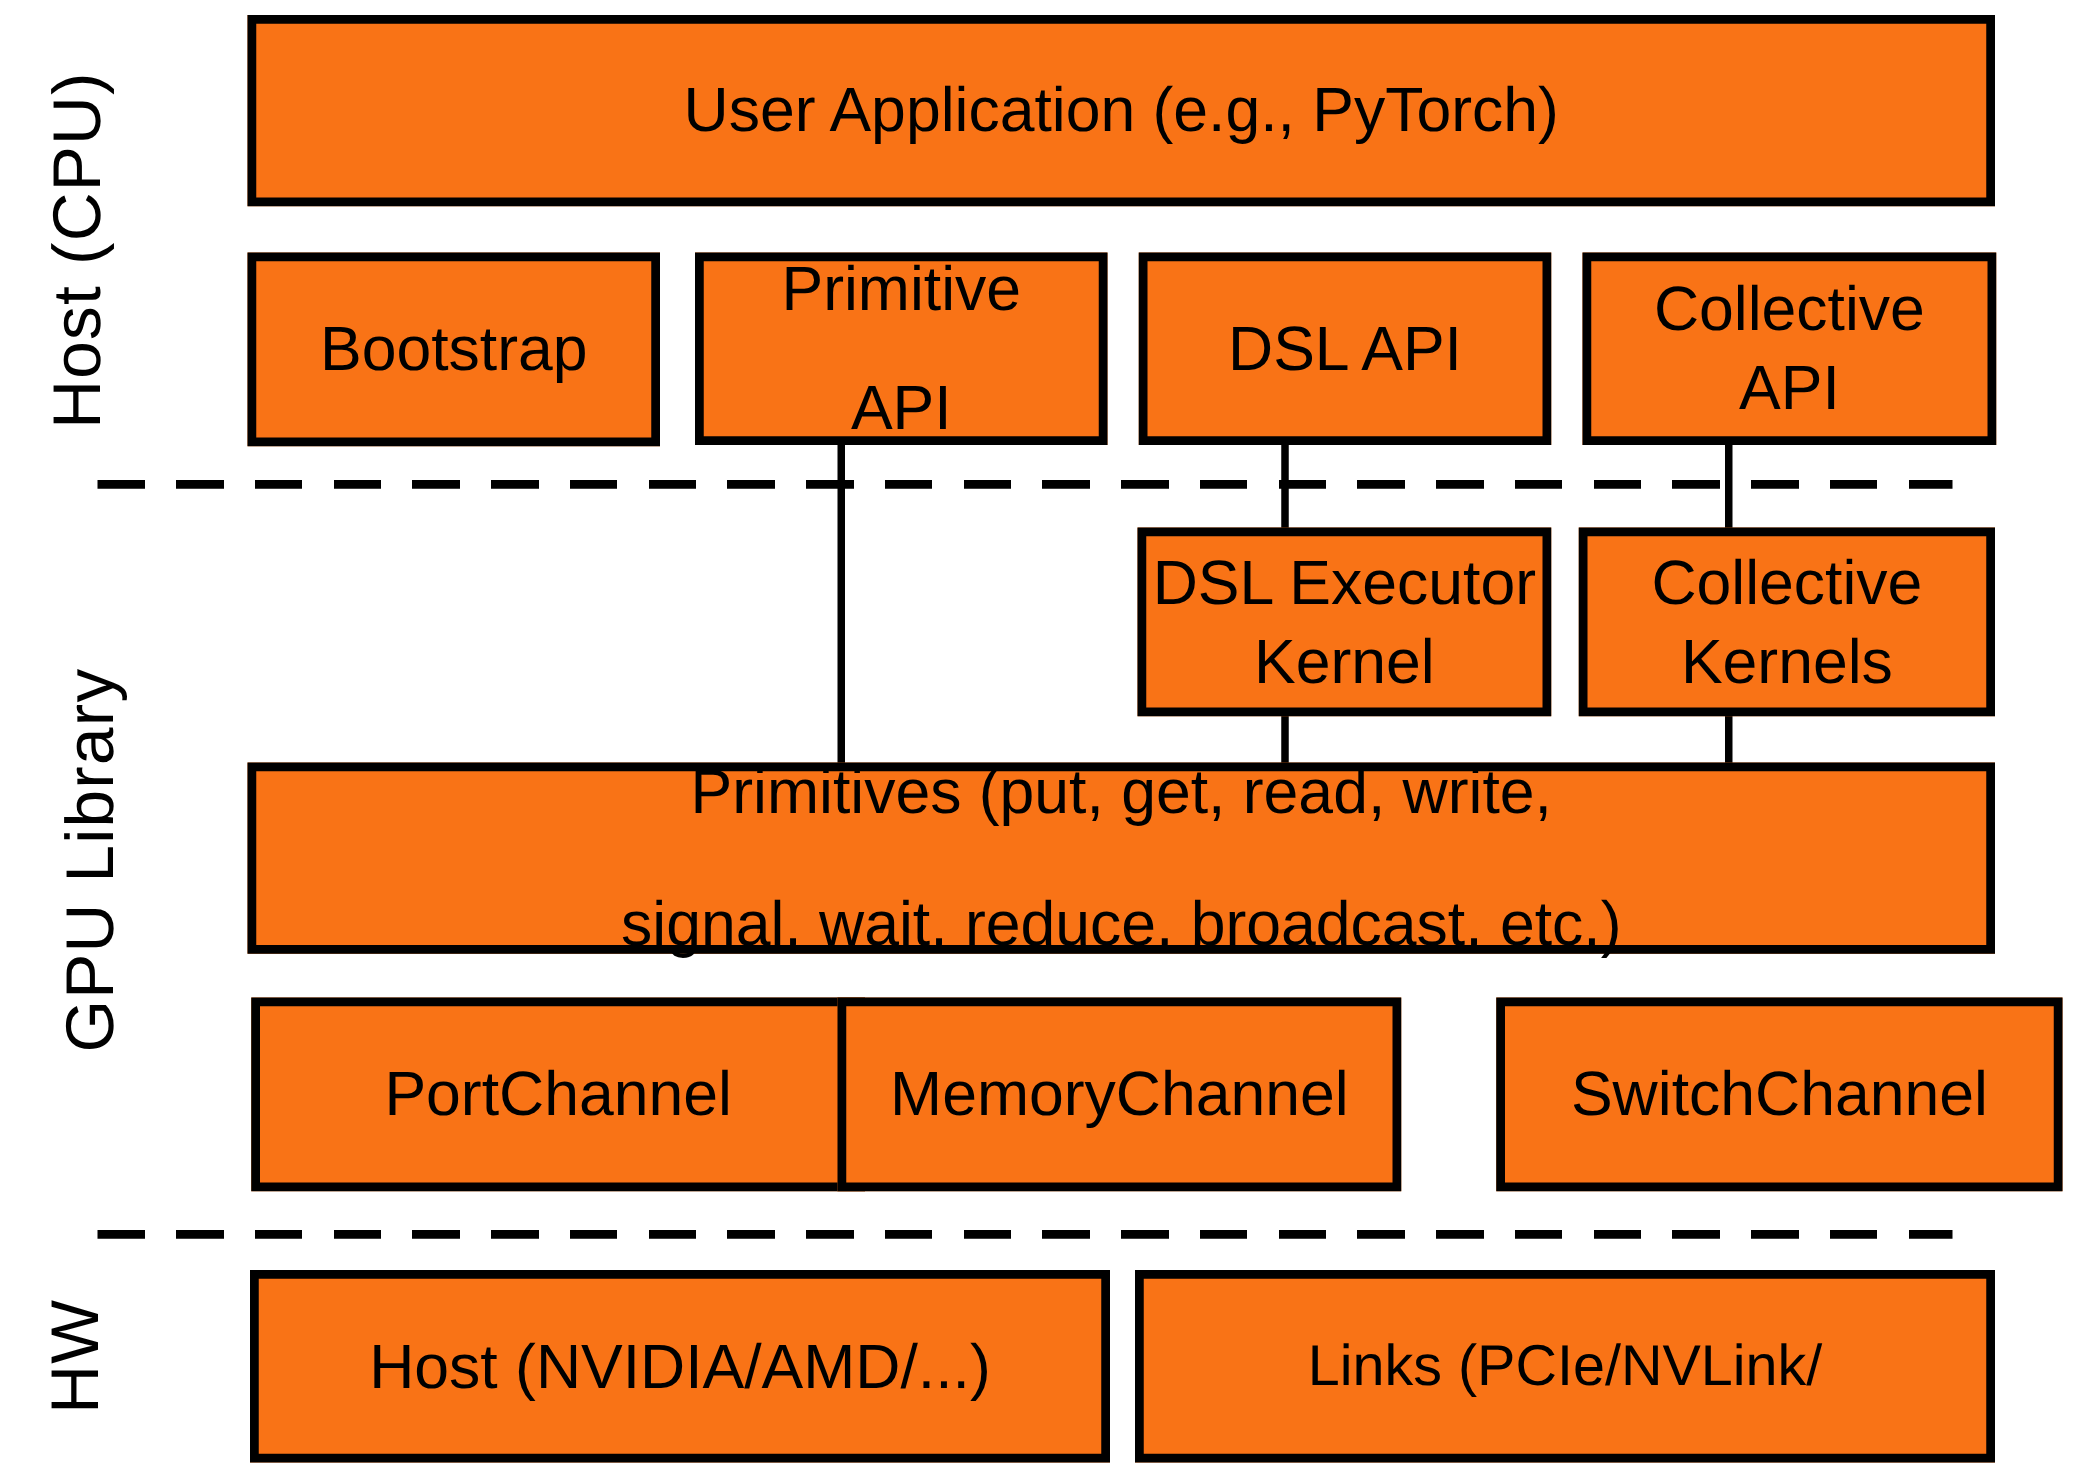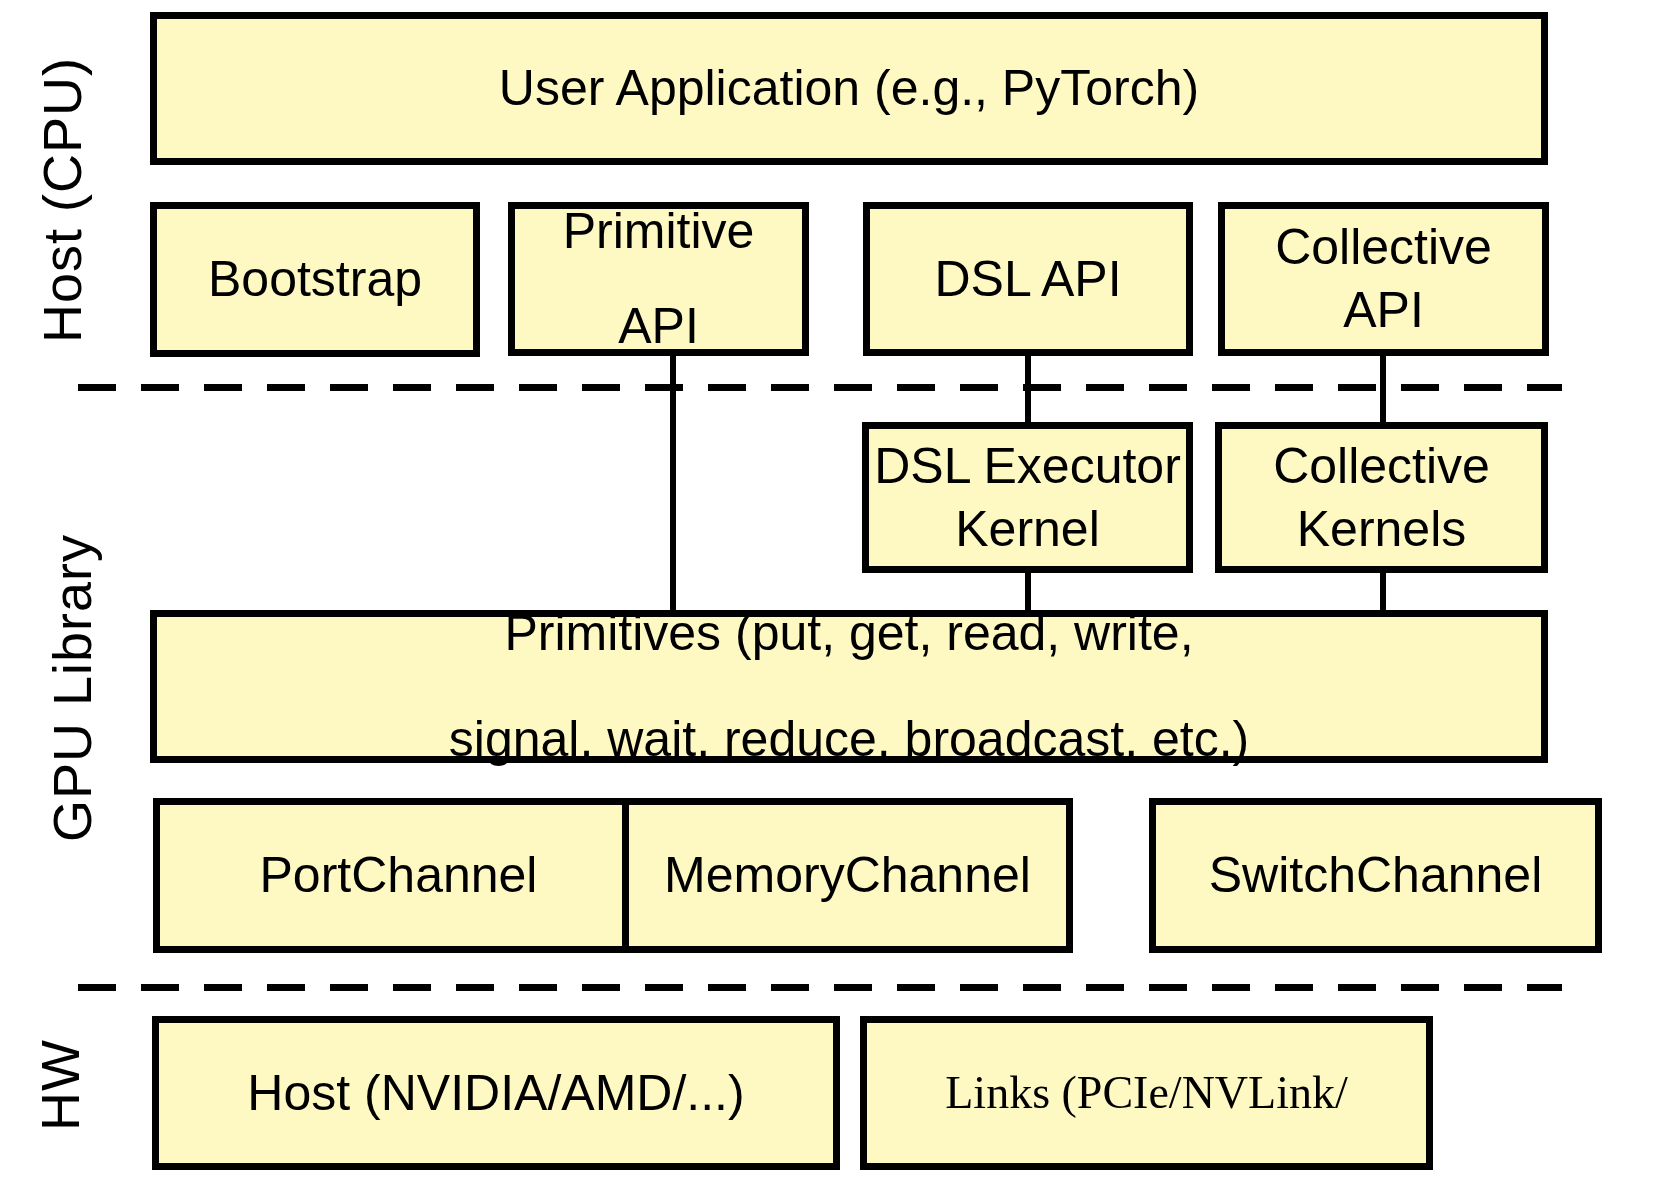--- a/index.html
+++ b/index.html
@@ -13,30 +13,31 @@
     height: 1183px;
     background: #ffffff;
     font-family: "Liberation Sans", "DejaVu Sans", sans-serif;
     color: #000000;
     overflow: hidden;
   }
   .box {
     position: absolute;
     box-sizing: border-box;
     border: 7px solid #000000;
-    background: #fef9c3;
+    background: #f97316;
     display: flex;
     flex-direction: column;
     align-items: center;
     justify-content: center;
     text-align: center;
     font-size: 50px;
     line-height: 1.26;
     white-space: nowrap;
     z-index: 2;
+    margin-left: 48px;
   }
   .box span { display: block; }
   .box.small-text { font-size: 46px; line-height: 1.34; }
   .connector {
     position: absolute;
     width: 6px;
     background: #000000;
     z-index: 1;
   }
   .dashed-line {
@@ -54,31 +55,31 @@
     transform: translate(-50%, -50%) rotate(-90deg);
     font-size: 54px;
     white-space: nowrap;
     letter-spacing: 1px;
     z-index: 0;
   }
 
   
   #user-app            { left: 150px;  top: 12px;   width: 1398px; height: 153px; }
   #bootstrap           { left: 150px;  top: 202px;  width: 330px;  height: 155px; }
-  #primitive-api       { left: 508px;  top: 202px;  width: 301px;  height: 154px; gap: 32px; }
+  #primitive-api       { left: 508px;  top: 202px;  width: 330px;  height: 154px; gap: 32px; }
   #dsl-api             { left: 863px;  top: 202px;  width: 330px;  height: 154px; }
   #collective-api      { left: 1218px; top: 202px;  width: 331px;  height: 154px; }
   #dsl-executor-kernel { left: 862px;  top: 422px;  width: 331px;  height: 151px; }
   #collective-kernels  { left: 1215px; top: 422px;  width: 333px;  height: 151px; }
   #primitives          { left: 150px;  top: 610px;  width: 1398px; height: 153px; gap: 43px; }
   #port-channel        { left: 153px;  top: 798px;  width: 491px;  height: 155px; }
   #memory-channel      { left: 622px;  top: 798px;  width: 451px;  height: 155px; }
   #switch-channel      { left: 1149px; top: 798px;  width: 453px;  height: 155px; }
   #gpus                { left: 152px;  top: 1016px; width: 688px;  height: 154px; }
-  #links               { left: 860px;  top: 1016px; width: 573px;  height: 154px; font-family: Liberation Serif, serif; }
+  #links               { left: 860px;  top: 1016px; width: 688px;  height: 154px; }
 
   #conn-primitive-down  { left: 670px;  top: 354px; height: 260px; }
   #conn-dsl-down        { left: 1025px; top: 354px; height: 72px; }
   #conn-collective-down { left: 1380px; top: 354px; height: 72px; }
   #conn-dslexec-down    { left: 1025px; top: 570px; height: 44px; }
   #conn-collkern-down   { left: 1380px; top: 570px; height: 44px; }
 
   #dash-host-gpu { left: 78px; top: 384px; width: 1484px; }
   #dash-gpu-hw   { left: 78px; top: 984px; width: 1484px; }
 

